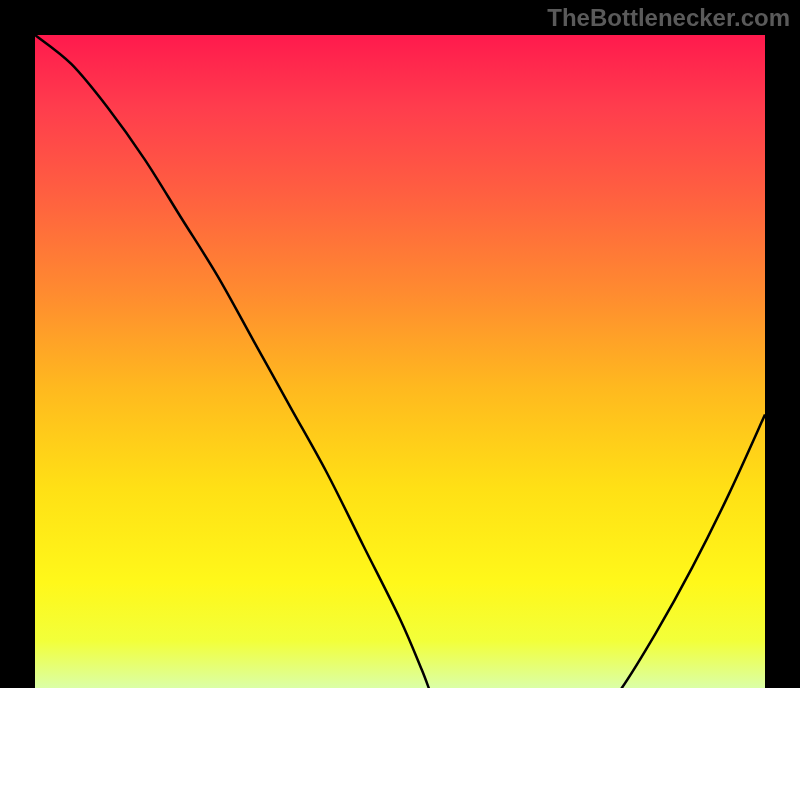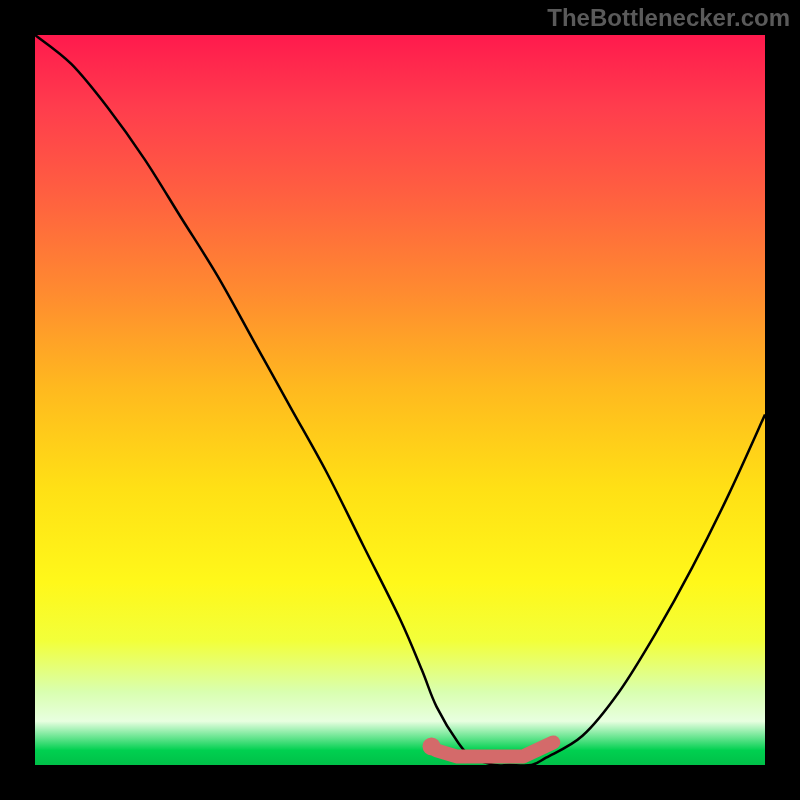--- a/index.html
+++ b/index.html
@@ -1,19 +1,19 @@
 <!DOCTYPE html>
 <html><head>
 <meta charset="utf-8">
 <style>
   * { margin: 0; padding: 0; box-sizing: border-box; }
   body { background: #fff; }
   .container {
     width: 800px;
-    height: 800px;
+    height: 688px;
     position: relative;
     background: #000;
   }
   .watermark {
     position: absolute;
     top: 4px;
     right: 10px;
     font-family: Arial, sans-serif;
     font-size: 24px;
     font-weight: bold;

